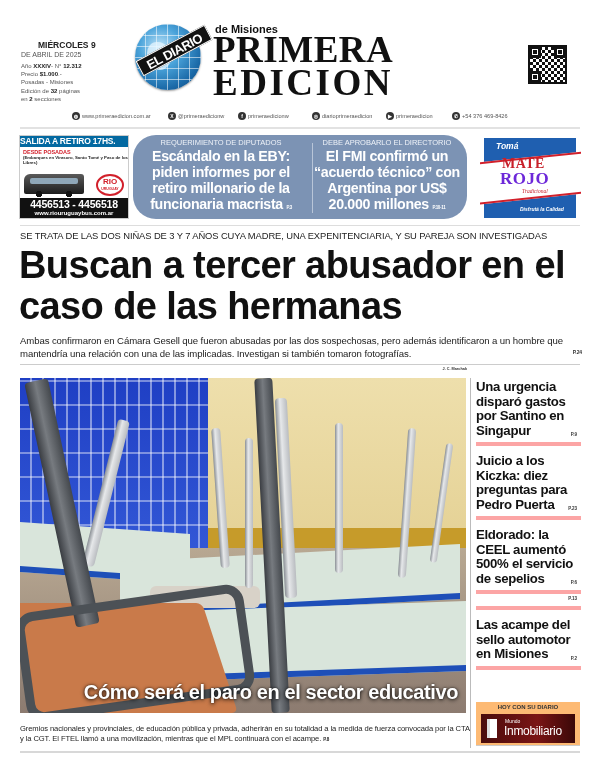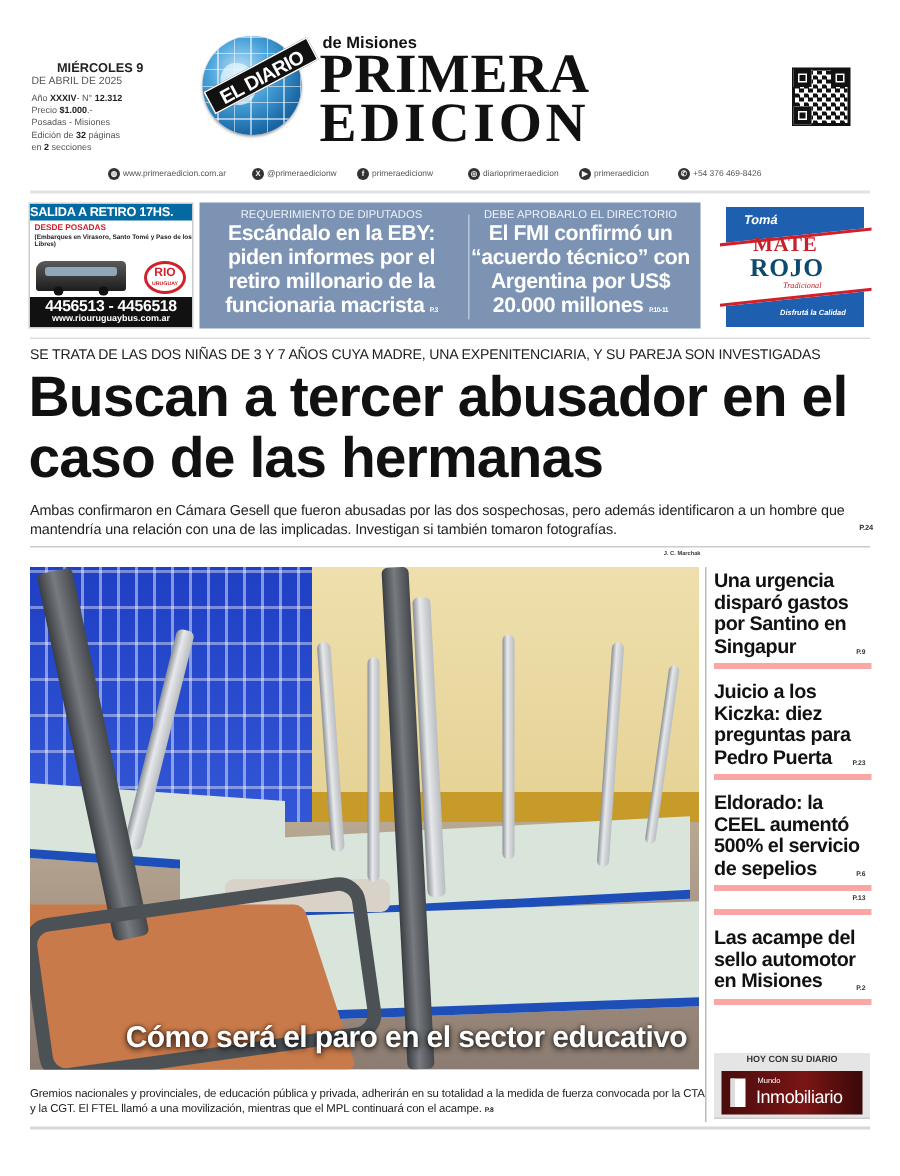--- a/index.html
+++ b/index.html
@@ -52,34 +52,34 @@
   .rio-bus::before { content:""; position:absolute; left:6px; top:4px; width:48px; height:6px; background:#8fa7b8; border-radius:2px; }
   .rio-bus::after { content:""; position:absolute; left:9px; bottom:-3px; width:42px; height:6px;
        background: radial-gradient(circle at 6px 3px,#111 3px,transparent 3.5px), radial-gradient(circle at 36px 3px,#111 3px,transparent 3.5px); }
   .rio-logo { position: absolute; left: 76px; top: 38px; width: 28px; height: 22px; border: 2px solid #d2202b; border-radius: 50%;
        color: #d2202b; font-weight: bold; font-size: 8px; text-align: center; line-height: 12px; }
   .rio-logo small { display: block; font-size: 3.5px; line-height: 3px; color: #d2202b; }
   .rio-phones { position: absolute; left: 0; top: 62px; width: 100%; height: 21px; background: #111; color: #fff; text-align: center; }
   .rio-num { font-size: 10.5px; font-weight: bold; line-height: 12px; letter-spacing: -0.2px; }
   .rio-web { font-size: 6px; font-weight: bold; line-height: 7px; }
 
-  .teaser-box { position: absolute; left: 133px; top: 135px; width: 334px; height: 84px; background: #7c93b4; }
+  .teaser-box { position: absolute; left: 133px; top: 135px; width: 334px; height: 84px; background: #7c93b4; border-radius: 23px; }
   .teaser { position: absolute; top: 3px; width: 164px; text-align: center; color: #fff; }
   .teaser-kicker { font-size: 7.5px; line-height: 10px; color: #eef2f8; }
   .teaser-title { font-weight: bold; font-size: 14.2px; line-height: 16px; letter-spacing: -0.3px; }
   .teaser-page { font-size: 4.5px; font-weight: bold; }
   .teaser-divider { position: absolute; left: 179px; top: 8px; width: 1px; height: 70px; background: #b8c5d8; }
 
   .ad-mate { position: absolute; left: 480px; top: 135px; width: 101px; height: 84px; background: #fff; overflow: hidden; }
   .mate-back { position: absolute; left: 4px; top: 3px; width: 92px; height: 80px; background: #1f5fb0; }
   .mate-band { position: absolute; left: -4px; top: 22px; width: 110px; height: 42px; background: #fff; transform: rotate(-6deg);
        border-top: 2px solid #d2202b; border-bottom: 2px solid #d2202b; }
   .mate-toma { position: absolute; left: 16px; top: 6px; color: #fff; font-style: italic; font-weight: bold; font-size: 8.5px; }
   .mate-mate { position: absolute; left: 22px; top: 22px; color: #c8202a; font-family: "Liberation Serif", serif; font-weight: bold; font-size: 14px; line-height: 14px; letter-spacing: 0.5px; }
-  .mate-rojo { position: absolute; left: 20px; top: 35px; color: #0c4a6e; font-family: "Liberation Serif", serif; font-weight: bold; font-size: 17px; line-height: 17px; letter-spacing: 0.5px; }
+  .mate-rojo { position: absolute; left: 20px; top: 35px; color: #6d28d9; font-family: "Liberation Serif", serif; font-weight: bold; font-size: 17px; line-height: 17px; letter-spacing: 0.5px; }
   .mate-trad { position: absolute; left: 42px; top: 53px; color: #c8202a; font-family: "Liberation Serif", serif; font-style: italic; font-size: 5.5px; }
   .mate-disf { position: absolute; left: 40px; top: 71px; color: #fff; font-style: italic; font-weight: bold; font-size: 5px; }
 
   .rule-2 { position: absolute; left: 20px; top: 225px; width: 560px; height: 1px; background: #ddd; }
 
   
   .kicker { position: absolute; left: 20px; top: 230px; width: 565px; font-size: 9.4px; line-height: 12px; color: #222; white-space: nowrap; letter-spacing: -0.1px; }
   .headline { position: absolute; left: 19px; top: 245px; width: 570px; font-weight: bold; font-size: 38px; line-height: 41px; color: #111; letter-spacing: -0.6px; }
   .deck { position: absolute; left: 20px; top: 334px; width: 562px; font-size: 9.6px; line-height: 13px; color: #222; letter-spacing: -0.1px; }
   .deck-page { position: absolute; right: 0; bottom: 1px; font-size: 5px; font-weight: bold; color: #333; }
@@ -108,21 +108,21 @@
   .photo-caption { position: absolute; left: 20px; top: 724px; width: 450px; font-size: 7.6px; line-height: 10px; color: #222; letter-spacing: -0.1px; }
   .cap-page { font-size: 4.5px; font-weight: bold; }
   .rule-bottom { position: absolute; left: 20px; top: 751px; width: 560px; height: 2px; background: #d8d8d8; }
 
   
   .side-line { position: absolute; left: 470px; top: 378px; width: 1px; height: 370px; background: #bbb; }
   .side { position: absolute; left: 476px; top: 378px; width: 105px; }
   .side-item { position: relative; border-bottom: 4px solid #fca5a5; padding: 2px 0 4px 0; margin-bottom: 6px; }
   .side-title { font-weight: bold; font-size: 13.2px; line-height: 14.5px; color: #111; letter-spacing: -0.3px; }
   .side-page { position: absolute; right: 4px; bottom: 5px; font-size: 4.5px; font-weight: bold; color: #333; }
-  .ad-mundo { position: absolute; left: 476px; top: 702px; width: 104px; height: 44px; background: #e5e5e5; border-bottom: 1px solid #ccc; }
+  .ad-mundo { position: absolute; left: 476px; top: 702px; width: 104px; height: 44px; background: #fdba74; border-bottom: 1px solid #ccc; }
   .mundo-top { font-weight: bold; font-size: 6px; text-align: center; color: #333; line-height: 11px; }
   .mundo-inner { position: absolute; left: 5px; top: 12px; width: 94px; height: 29px; background: linear-gradient(90deg, #4a0c0c, #7a1515 60%, #3a0808); }
   .mundo-door { position: absolute; left: 6px; top: 5px; width: 10px; height: 19px; background: #fff; border-left: 3px solid #ddd; }
   .mundo-sm { position: absolute; left: 24px; top: 4px; font-size: 5px; color: #fff; }
   .mundo-big { position: absolute; left: 23px; top: 10px; font-size: 12px; color: #fff; letter-spacing: -0.3px; }
 </style>
 </head>
 <body>
 
 <header class="masthead">

